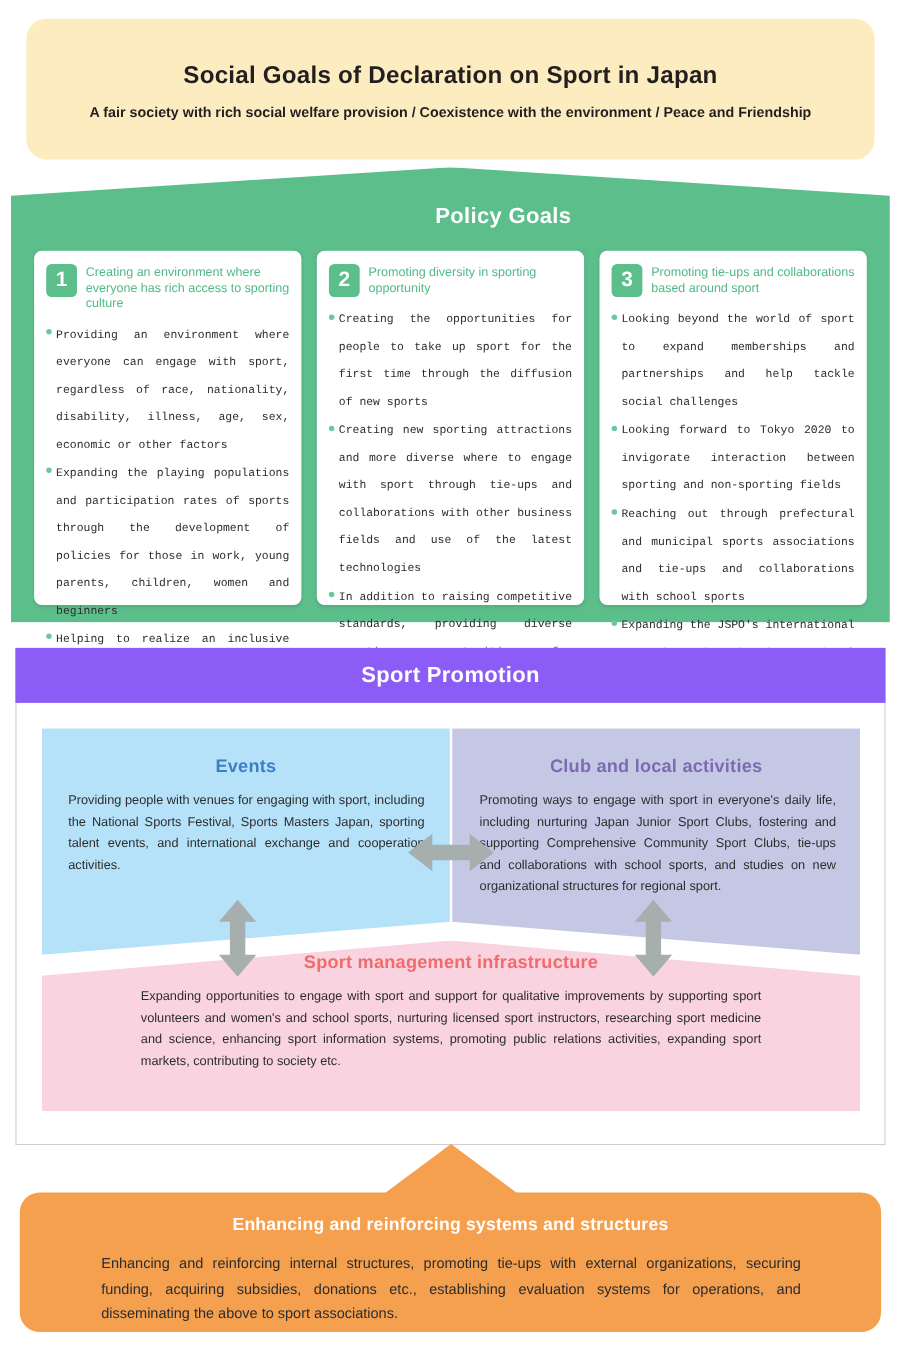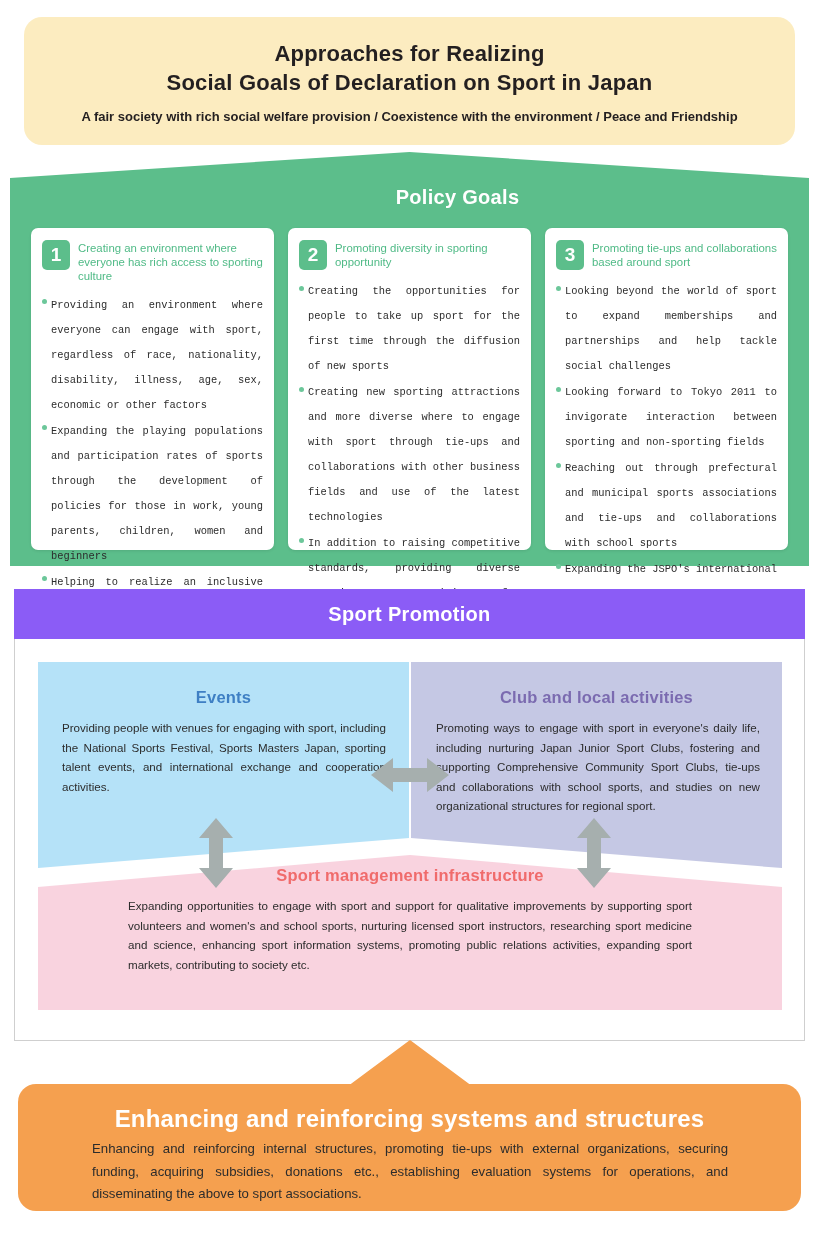--- a/index.html
+++ b/index.html
@@ -126,34 +126,33 @@
     background:#F5A04F;
     -webkit-clip-path:polygon(70px 0,140px 52px,100px 52px,100px 62px,40px 62px,40px 52px,0 52px);
     clip-path:polygon(70px 0,140px 52px,100px 52px,100px 62px,40px 62px,40px 52px,0 52px);
   }
   .orange-card{
     position:absolute;left:18px;top:1084px;width:783px;height:127px;
     background:#F5A04F;border-radius:18px;box-sizing:border-box;
   }
   .orange-title{
     position:absolute;left:18px;top:1105px;width:783px;text-align:center;
-    font-size:24px;font-weight:bold;color:#ffffff;letter-spacing:.2px;
+    font-size:16px;font-weight:bold;color:#ffffff;letter-spacing:.2px;
   }
   .orange-body{
     position:absolute;left:92px;top:1138px;width:636px;
     font-size:13.2px;line-height:22.5px;color:#2c2c2c;text-align:justify;
   }
 </style>
 </head>
 <body>
 
 <div class="stage">
 
   <div class="title-card">
-    <div class="title-l1">Approaches for Realizing</div>
     <div class="title-l2">Social Goals of Declaration on Sport in Japan</div>
     <div class="title-sub">A fair society with rich social welfare provision / Coexistence with the environment / Peace and Friendship</div>
   </div>
 
   <div class="goals-wrap">
     <div class="goals-shape"></div>
     <div class="goals-title">Policy Goals</div>
 
     <div class="goal-cards">
 
@@ -182,21 +181,21 @@
         </ul>
       </div>
 
       <div class="goal-card">
         <div class="gc-head">
           <div class="gc-num">3</div>
           <div class="gc-title">Promoting tie-ups and collaborations based around sport</div>
         </div>
         <ul class="gc-list">
           <li>Looking beyond the world of sport to expand memberships and partnerships and help tackle social challenges</li>
-          <li>Looking forward to Tokyo 2011 to invigorate interaction between sporting and non-sporting fields</li>
+          <li>Looking forward to Tokyo 2020 to invigorate interaction between sporting and non-sporting fields</li>
           <li>Reaching out through prefectural and municipal sports associations and tie-ups and collaborations with school sports</li>
           <li>Expanding the JSPO's international networks through international cooperation activities</li>
         </ul>
       </div>
 
     </div>
   </div>
 
   <div class="promo-wrap"></div>
   <div class="promo-head">

